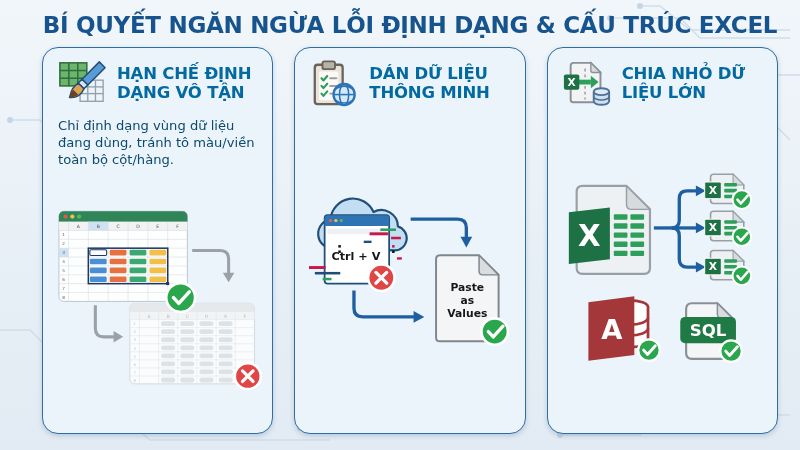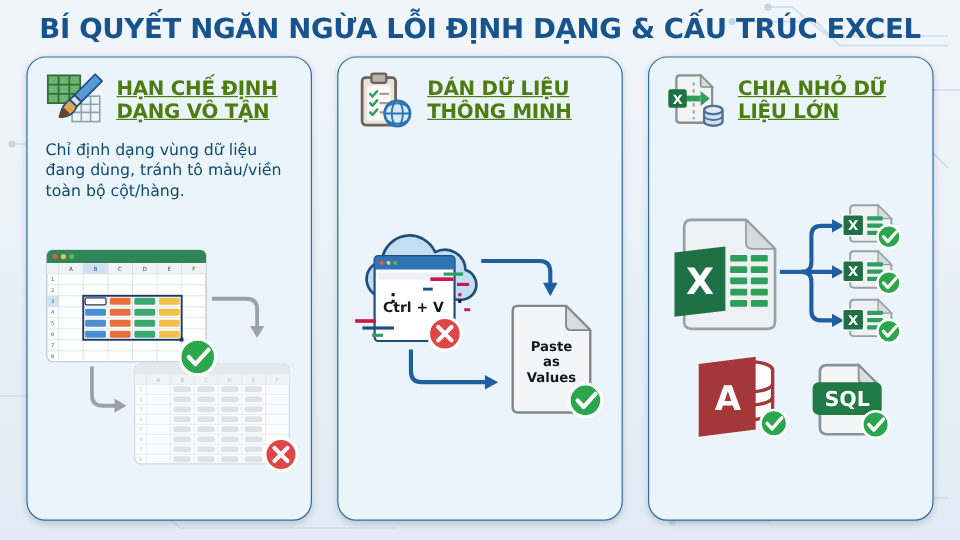--- a/index.html
+++ b/index.html
@@ -2,36 +2,36 @@
 <html><head>
 <meta charset="utf-8">
 <style>
   html,body{margin:0;padding:0;}
   body{
     width:800px;height:450px;overflow:hidden;position:relative;
     background:linear-gradient(180deg,#f1f6fa 0%,#e7eff6 60%,#e2ebf3 100%);
     font-family:"DejaVu Sans","Liberation Sans",sans-serif;
   }
   .bg-pattern{position:absolute;inset:0;z-index:0;}
-  .page{position:relative;z-index:1;height:100%;display:flex;flex-direction:column;}
+  .page{position:relative;z-index:1;height:100%;display:flex;flex-direction:column;padding-left:20px;}
   .main-title{
     margin:12px 18px 9px;text-align:center;
     font-size:23px;font-weight:bold;color:#17538c;letter-spacing:-0.3px;
     white-space:nowrap;
   }
   .cards{flex:1;display:flex;gap:21px;margin:0 22px 16px;}
   .card{
     flex:1;min-width:0;background:#ecf4fb;border:1.5px solid #2f6da5;
     border-radius:16px;padding:11px 14px 6px;
     display:flex;flex-direction:column;
     box-shadow:0 2px 5px rgba(27,66,104,.20);
   }
   .card-head{display:flex;align-items:center;gap:10px;}
   .card-head .hicon{flex:0 0 auto;}
-  .card-title{font-size:16.5px;font-weight:bold;color:#4d7c0f;line-height:1.13;letter-spacing:-0.2px;text-decoration:underline;}
+  .card-title{font-size:16.5px;font-weight:bold;color:#0369a1;line-height:1.13;letter-spacing:-0.2px;}
   .card-body{font-size:13.1px;color:#0c4a6e;line-height:1.3;margin:8px 1px 2px;}
   .illus{flex:1;margin-top:2px;}
   .illus svg{width:100%;height:100%;display:block;overflow:visible;}
   svg text{font-family:"DejaVu Sans","Liberation Sans",sans-serif;}
 </style>
 </head>
 <body>
 
 <svg class="bg-pattern" viewBox="0 0 800 450">
   <g stroke="#cbdbe9" stroke-width="1.4" fill="none" opacity="0.9">

